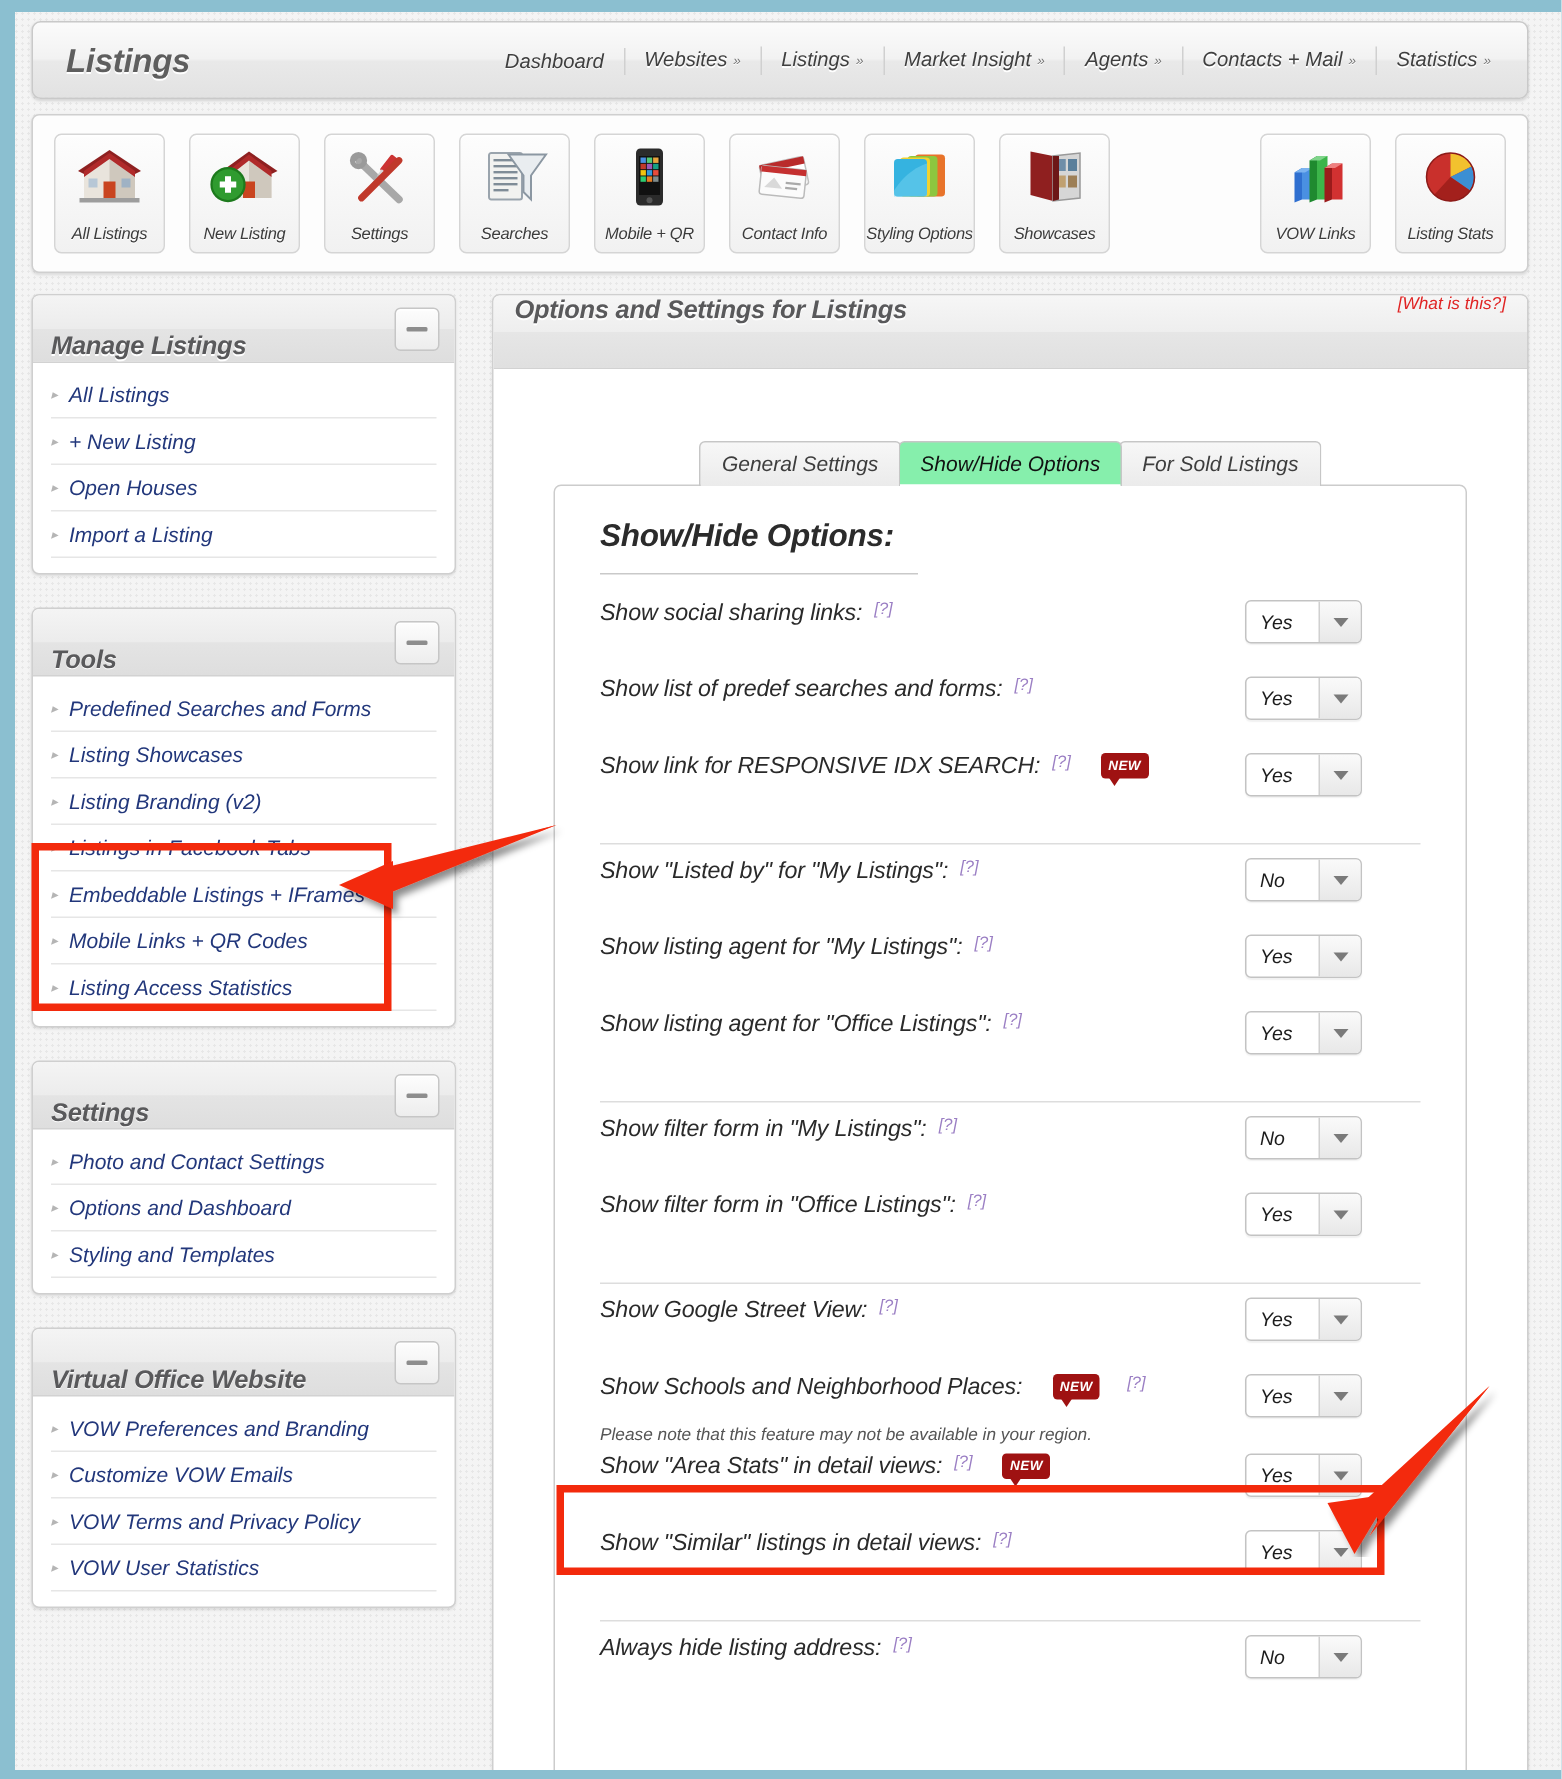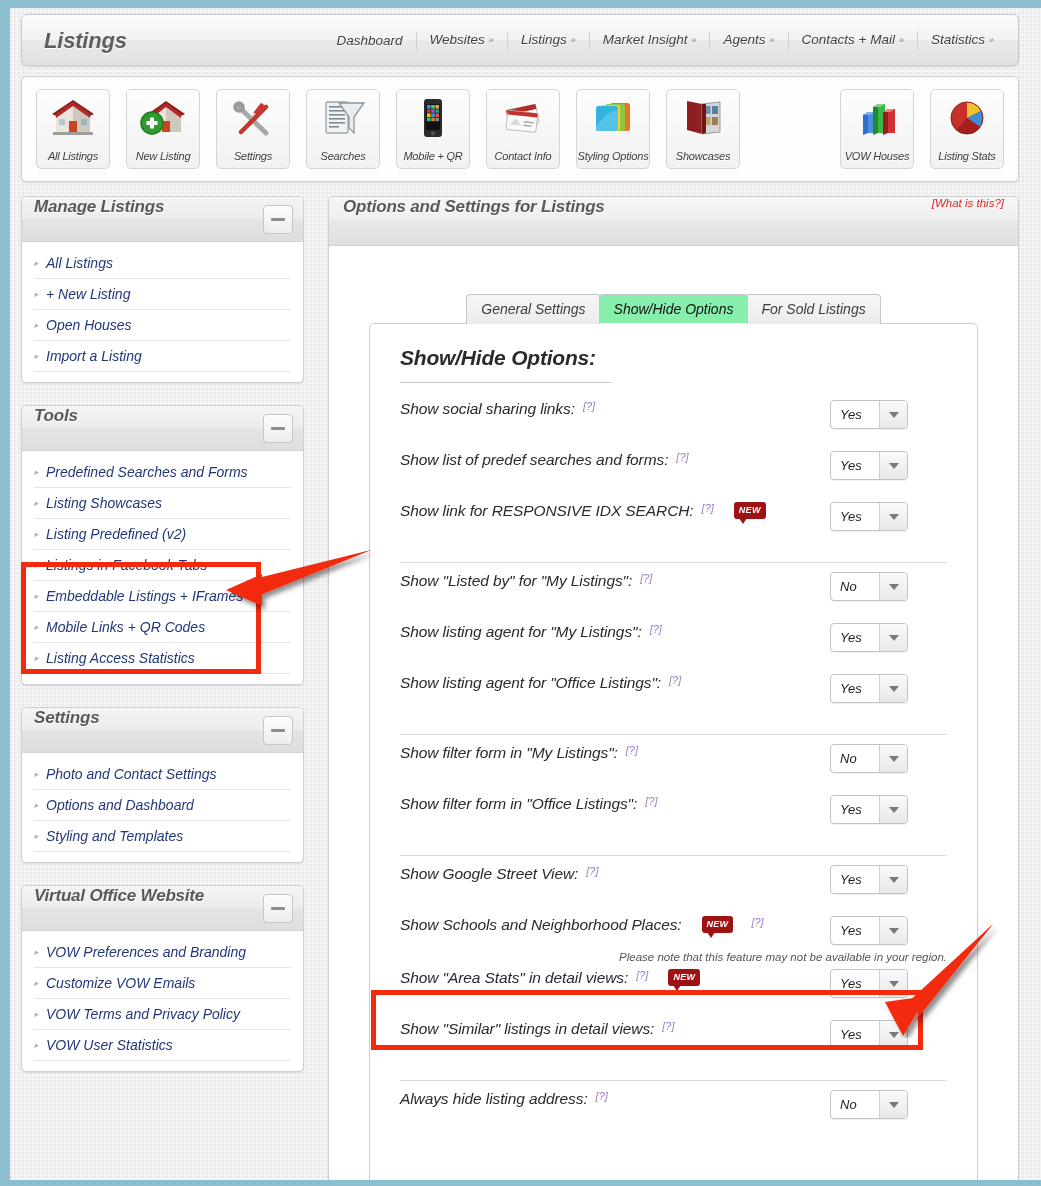--- a/index.html
+++ b/index.html
@@ -133,21 +133,21 @@
     border-radius: 5px;
     box-shadow: 0 1px 2px rgba(0,0,0,0.10);
     margin-bottom: 22px;
     overflow: hidden;
   }
   .panel-head {
     height: 44px;
     background: linear-gradient(to bottom, #f4f4f4 0%, #ececec 50%, #e4e4e4 51%, #dedede 100%);
     border-bottom: 1px solid #d2d2d2;
     display: flex;
-    align-items: flex-start;
+    align-items: flex-end;
     padding: 0 12px;
     position: relative;
   }
   .panel-head .ptitle {
     font-size: 17px;
     font-weight: bold;
     color: #59595b;
     text-shadow: 0 1px 0 #fff;
     letter-spacing: -0.2px;
   }
@@ -379,21 +379,20 @@
     height: 1px;
     background: #ddd;
     margin: 9px 0 9px 0;
   }
   .subnote {
     font-size: 11.5px;
     color: #555;
     margin-top: -16px;
     margin-bottom: 6px;
     white-space: nowrap;
-    text-align: right;
   }
 
   
   .anno-box {
     position: absolute;
     border: 5px solid #f32a0c;
     box-sizing: border-box;
     z-index: 40;
     pointer-events: none;
   }
@@ -566,21 +565,21 @@
                   <rect x="14" y="15" width="7" height="21" fill="#4a90e2"></rect>
                   <polygon points="9,18 14,15 21,15 16,18" fill="#7bb3f0"></polygon>
                   <polygon points="19,10 24,7 24,36 19,38" fill="#1f8a2f"></polygon>
                   <rect x="24" y="7" width="7" height="29" fill="#3cb54a"></rect>
                   <polygon points="19,10 24,7 31,7 26,10" fill="#7fd48a"></polygon>
                   <polygon points="29,15 34,12 34,36 29,38" fill="#9b1b1b"></polygon>
                   <rect x="34" y="12" width="7" height="24" fill="#d23131"></rect>
                   <polygon points="29,15 34,12 41,12 36,15" fill="#ef8080"></polygon>
                 </svg></span>
             </div>
-            <div class="tb-label">VOW Houses</div>
+            <div class="tb-label">VOW Links</div>
           </div>
           <div class="tb-btn" style="margin-right: 0px;">
             <div class="tb-ico">
               <span style="display: block;"><svg width="46" height="42" viewBox="0 0 46 42">
                   <circle cx="23" cy="21" r="16" fill="#c9302c"></circle>
                   <path d="M23 21 L23 5 A16 16 0 0 1 37 14 Z" fill="#f2c12e"></path>
                   <path d="M23 21 L37 14 A16 16 0 0 1 36 30 Z" fill="#3b8fd4"></path>
                   <path d="M23 21 L36 30 A16 16 0 0 1 12 33 Z" fill="#a3201c"></path>
                   <circle cx="23" cy="21" r="16" fill="none" stroke="#8c1b18" stroke-width="1"></circle>
                 </svg></span>
@@ -625,21 +624,21 @@
           <div class="navlink">
             <span class="tri">▸</span>
             <span>Predefined Searches and Forms</span>
           </div>
           <div class="navlink">
             <span class="tri">▸</span>
             <span>Listing Showcases</span>
           </div>
           <div class="navlink">
             <span class="tri">▸</span>
-            <span>Listing Predefined (v2)</span>
+            <span>Listing Branding (v2)</span>
           </div>
           <div class="navlink">
             <span class="tri">▸</span>
             <span>Listings in Facebook Tabs</span>
           </div>
           <div class="navlink">
             <span class="tri">▸</span>
             <span>Embeddable Listings + IFrames</span>
           </div>
           <div class="navlink">

